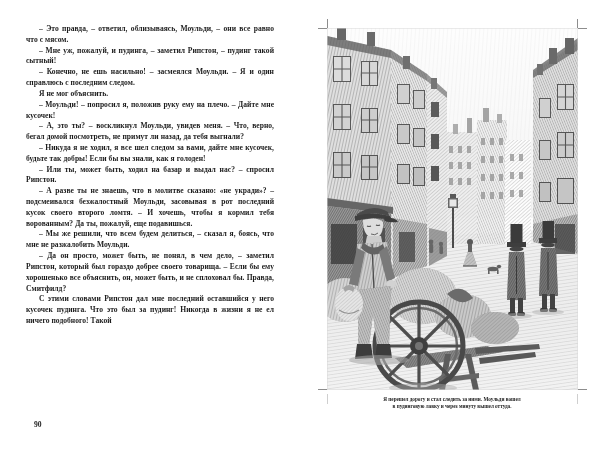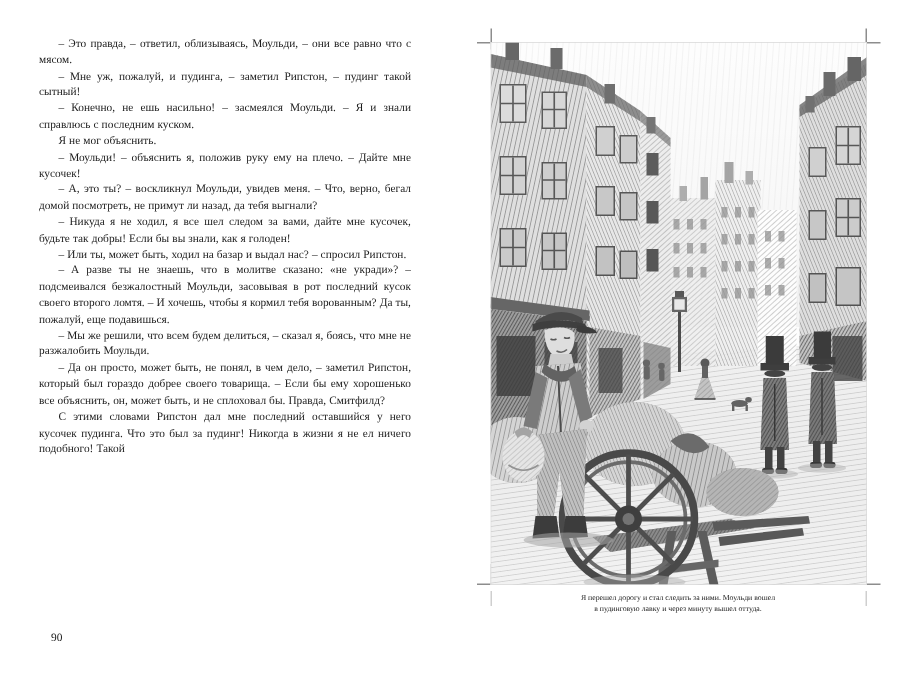--- a/index.html
+++ b/index.html
@@ -12,20 +12,21 @@
     height: 450px;
     overflow: hidden;
     font-family: "Liberation Serif", "DejaVu Serif", serif;
     color: #1a1a1a;
   }
   #spread {
     position: relative;
     width: 544px;
     height: 450px;
     background: #fefefe;
+    font-weight: bold;
   }
 
   
   #left-page {
     position: absolute;
     left: 0;
     top: 0;
     width: 300px;
     height: 450px;
     background: #ffffff;
@@ -129,23 +130,23 @@
 </head>
 <body>
 
 <div id="spread">
 
   <div id="left-page">
 
     <div id="left-text-block">
       <p class="para">– Это правда, – ответил, облизываясь, Моульди, – они все равно что с мясом.</p>
       <p class="para">– Мне уж, пожалуй, и пудинга, – заметил Рипстон, – пудинг такой сытный!</p>
-      <p class="para">– Конечно, не ешь насильно! – засмеялся Моульди. – Я и знали справлюсь с последним куском.</p>
+      <p class="para">– Конечно, не ешь насильно! – засмеялся Моульди. – Я и один справлюсь с последним следом.</p>
       <p class="para">Я не мог объяснить.</p>
-      <p class="para">– Моульди! – объяснить я, положив руку ему на плечо. – Дайте мне кусочек!</p>
+      <p class="para">– Моульди! – попросил я, положив руку ему на плечо. – Дайте мне кусочек!</p>
       <p class="para">– А, это ты? – воскликнул Моульди, увидев меня. – Что, верно, бегал домой посмотреть, не примут ли назад, да тебя выгнали?</p>
       <p class="para">– Никуда я не ходил, я все шел следом за вами, дайте мне кусочек, будьте так добры! Если бы вы знали, как я голоден!</p>
       <p class="para">– Или ты, может быть, ходил на базар и выдал нас? – спросил Рипстон.</p>
       <p class="para">– А разве ты не знаешь, что в молитве сказано: «не укради»? – подсмеивался безжалостный Моульди, засовывая в рот последний кусок своего второго ломтя. – И хочешь, чтобы я кормил тебя ворованным? Да ты, пожалуй, еще подавишься.</p>
       <p class="para">– Мы же решили, что всем будем делиться, – сказал я, боясь, что мне не разжалобить Моульди.</p>
       <p class="para">– Да он просто, может быть, не понял, в чем дело, – заметил Рипстон, который был гораздо добрее своего товарища. – Если бы ему хорошенько все объяснить, он, может быть, и не сплоховал бы. Правда, Смитфилд?</p>
       <p class="para">С этими словами Рипстон дал мне последний оставшийся у него кусочек пудинга. Что это был за пудинг! Никогда в жизни я не ел ничего подобного! Такой</p>
     </div>
 
     <div id="page-number-left">90</div>

